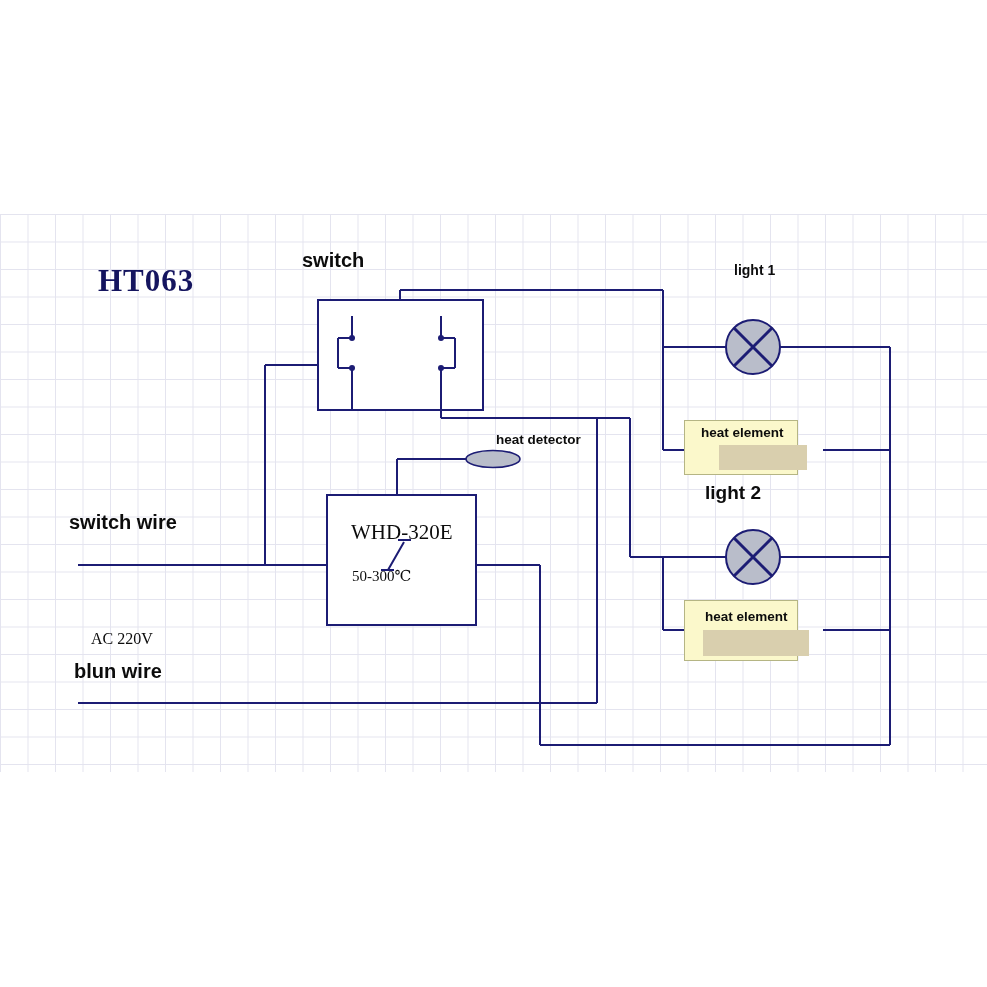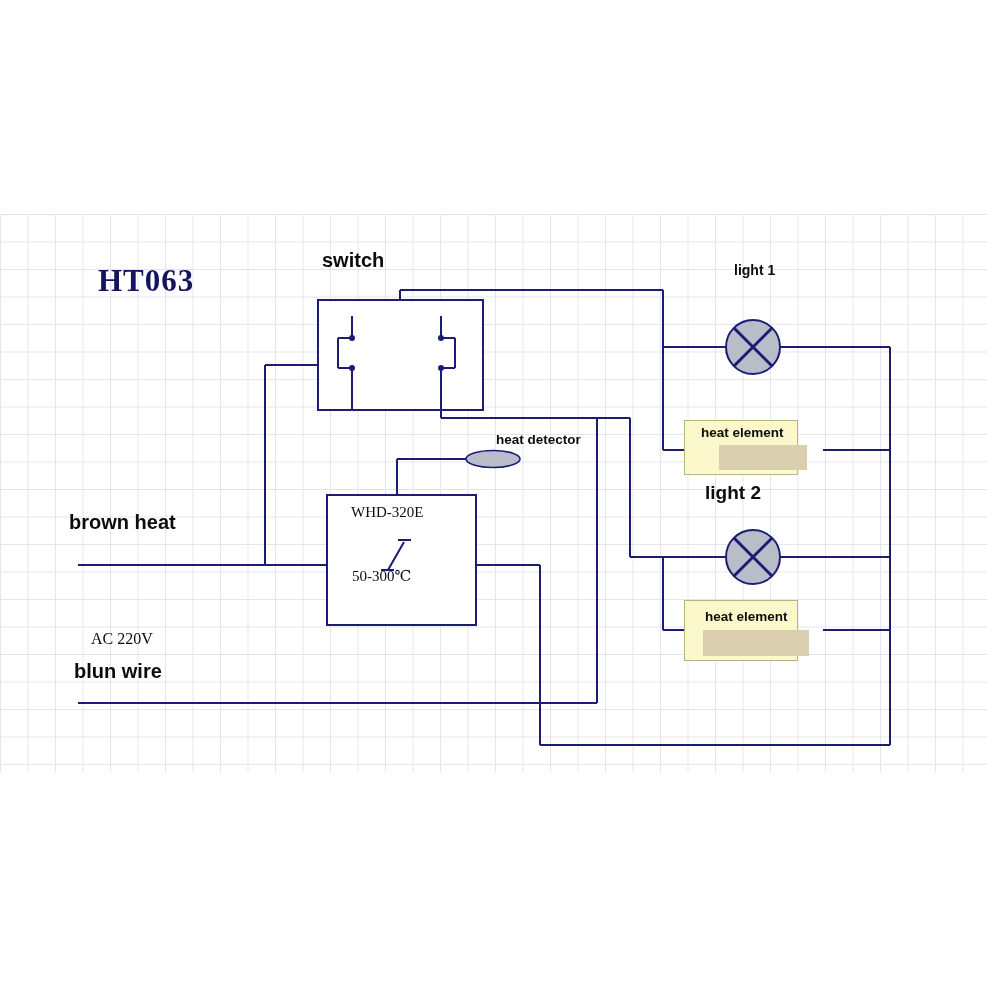--- a/index.html
+++ b/index.html
@@ -79,32 +79,32 @@
     <div class="he-inner" style="left:34px;top:24px;width:88px;height:25px;"></div>
   </div>
 
   <div class="heat-element" style="left:684px;top:600px;height:61px;">
     <div class="he-label" style="left:20px;top:8px;">heat element</div>
     <div class="he-inner" style="left:18px;top:29px;width:106px;height:26px;"></div>
   </div>
 
   <div class="label title serif" style="left:62px;top:263px;margin-left:36px;">HT063</div>
 
-  <div class="label bold" style="left:302px;top:249px;font-size:20px;margin-left:20px;">switch</div>
+  <div class="label bold" style="left:302px;top:249px;font-size:20px;">switch</div>
 
   <div class="label bold" style="left:734px;top:262px;font-size:14px;">light 1</div>
 
   <div class="label bold" style="left:705px;top:482px;font-size:19px;text-align:center;">light 2</div>
 
   <div class="label bold" style="left:496px;top:432px;font-size:13.5px;">heat detector</div>
 
-  <div class="label serif" style="left:351px;top:504px;font-size:15px;">WHD-320E</div>
+  <div class="label serif" style="left:351px;top:520px;font-size:21px;">WHD-320E</div>
 
   <div class="label serif" style="left:352px;top:568px;font-size:15px;">50-300℃</div>
 
 
-  <div class="label bold" style="left:69px;top:511px;font-size:20px;">brown heat</div>
+  <div class="label bold" style="left:69px;top:511px;font-size:20px;">switch wire</div>
 
   <div class="label serif" style="left:91px;top:630px;font-size:16px;">AC 220V</div>
 
   <div class="label bold" style="left:74px;top:660px;font-size:20px;">blun wire</div>
 
 </div>
 
 </body></html>

